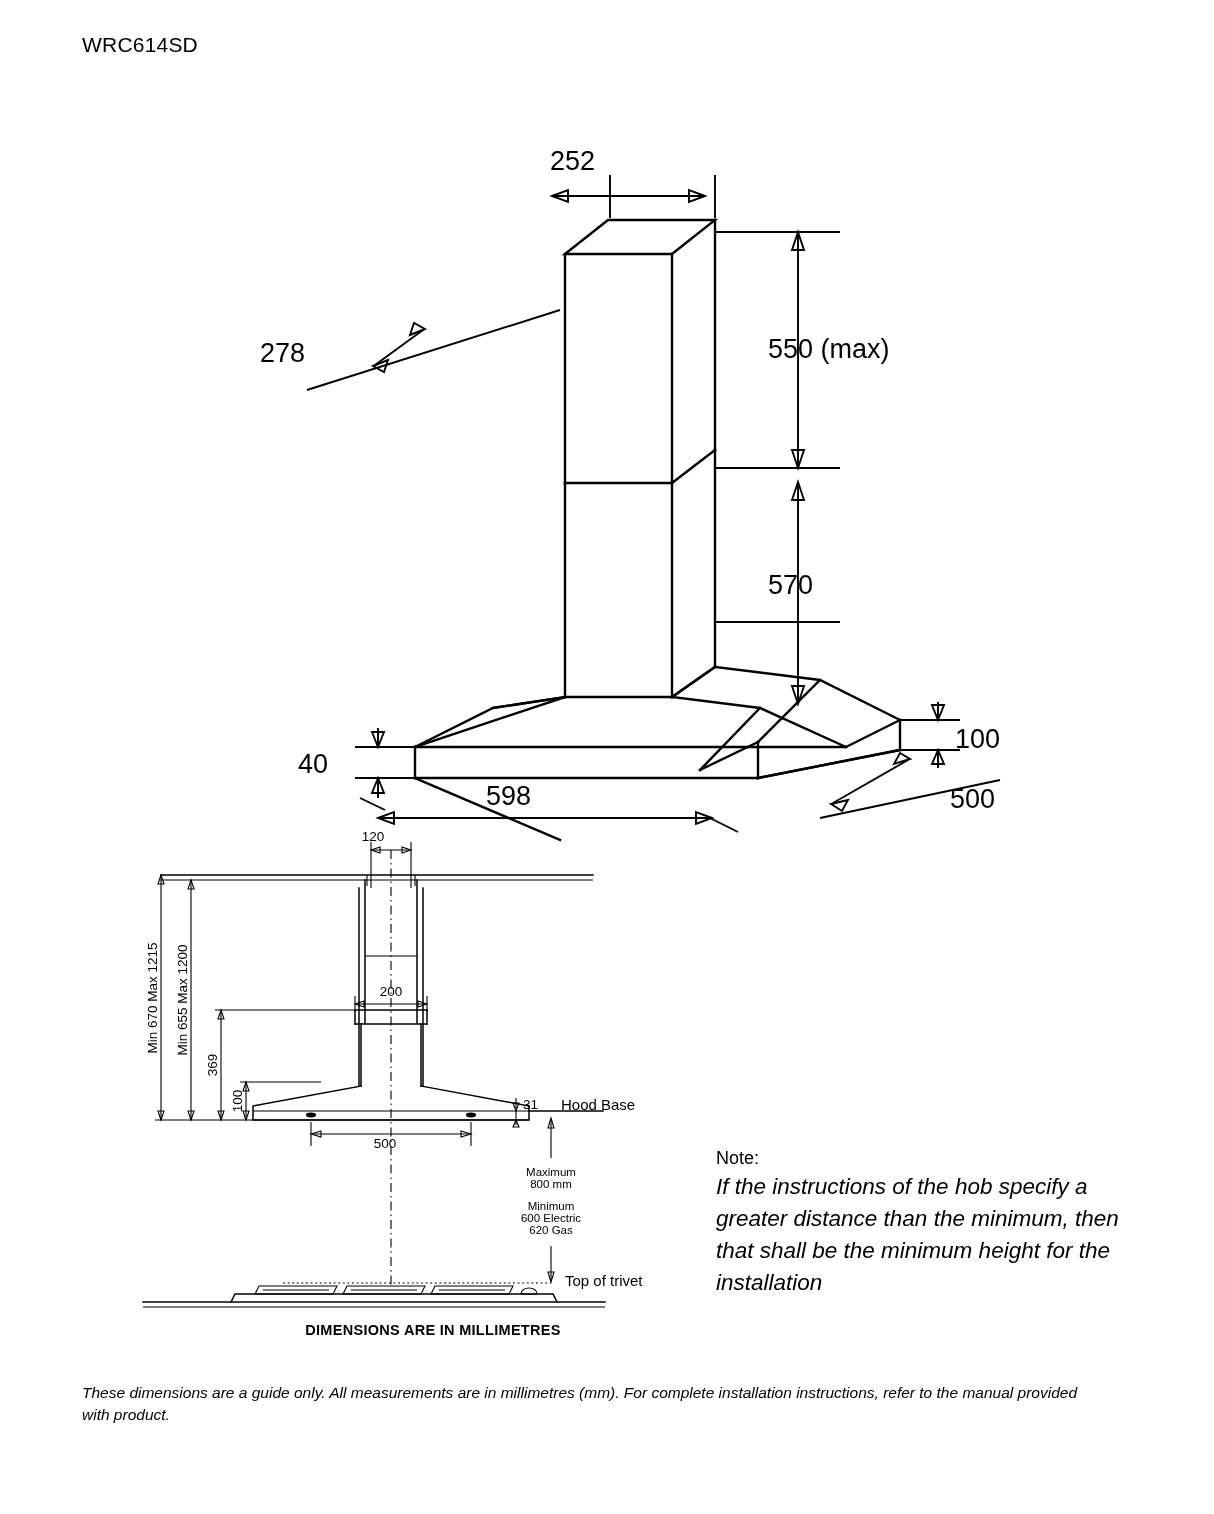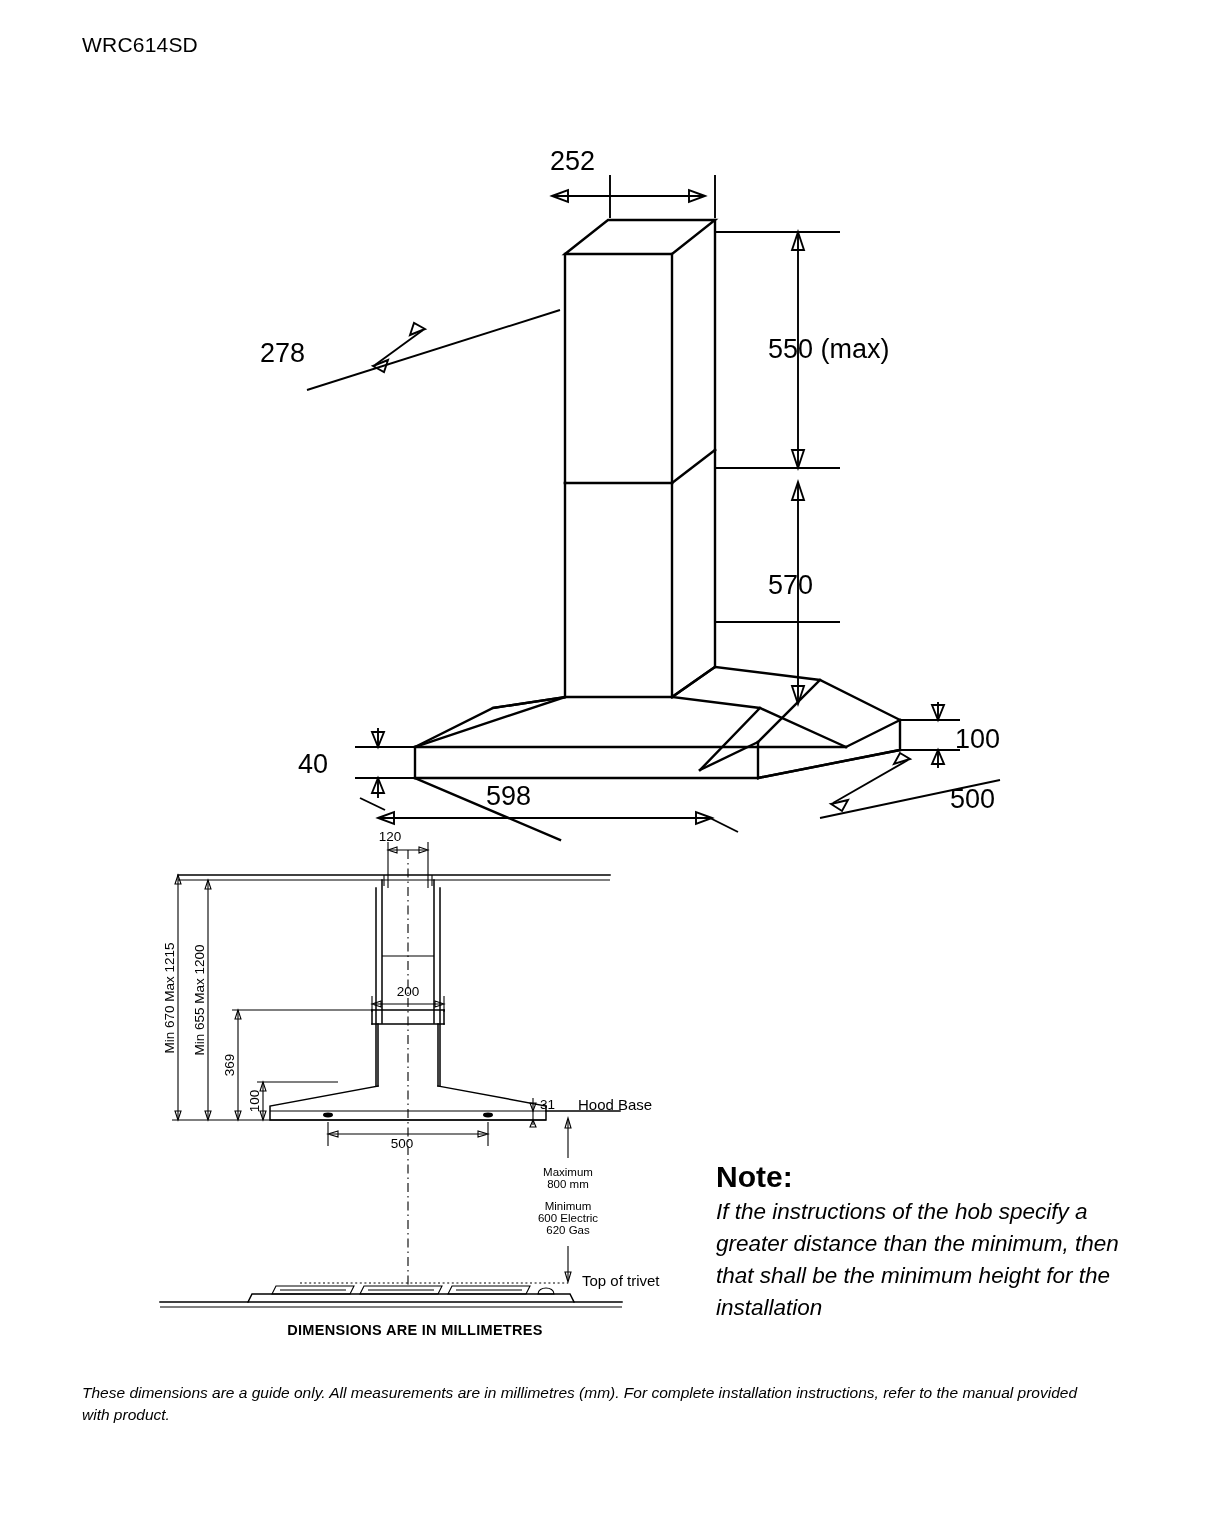--- a/index.html
+++ b/index.html
@@ -54,21 +54,21 @@
   .dim-txt {
     font-family: "Liberation Sans", sans-serif;
     font-size: 27px;
     fill: #000;
     font-weight: 400;
   }
 
   
   #ortho-drawing {
     position: absolute;
-    left: 150px;
+    left: 133px;
     top: 828px;
     width: 560px;
     height: 500px;
   }
   #ortho-drawing svg { display: block; overflow: visible; }
 
   .oln  { stroke: #000; stroke-width: 1.5px; fill: none; stroke-linecap: square; }
   .oln-thin { stroke: #000; stroke-width: 1.1px; fill: none; }
   .oln-dash { stroke: #000; stroke-width: 1.1px; fill: none; stroke-dasharray: 9 4 1.5 4; }
   .oln-dot { stroke: #000; stroke-width: 1.1px; fill: none; stroke-dasharray: 2 2.6; }
@@ -84,40 +84,40 @@
     fill: #000;
   }
   .otxt-lbl {
     font-family: "Liberation Sans", sans-serif;
     font-size: 15px;
     fill: #000;
   }
 
   #ortho-caption {
     position: absolute;
-    left: 150px;
+    left: 168px;
     top: 1322px;
     width: 530px;
     text-align: center;
     font-size: 14.5px;
     font-weight: bold;
     letter-spacing: 0.3px;
   }
 
   
   #note-block {
     position: absolute;
     left: 716px;
     top: 1148px;
     width: 440px;
   }
   #note-heading {
-    font-size: 30px;
-    font-weight: bold;
-    margin: 12px 0 2px 0;
+    font-size: 18px;
+    font-weight: normal;
+    margin: 0 0 2px 0;
   }
   #note-body {
     font-size: 22.5px;
     line-height: 1.42;
     margin: 0;
     font-style: italic;
   }
 
   
   #footer {

